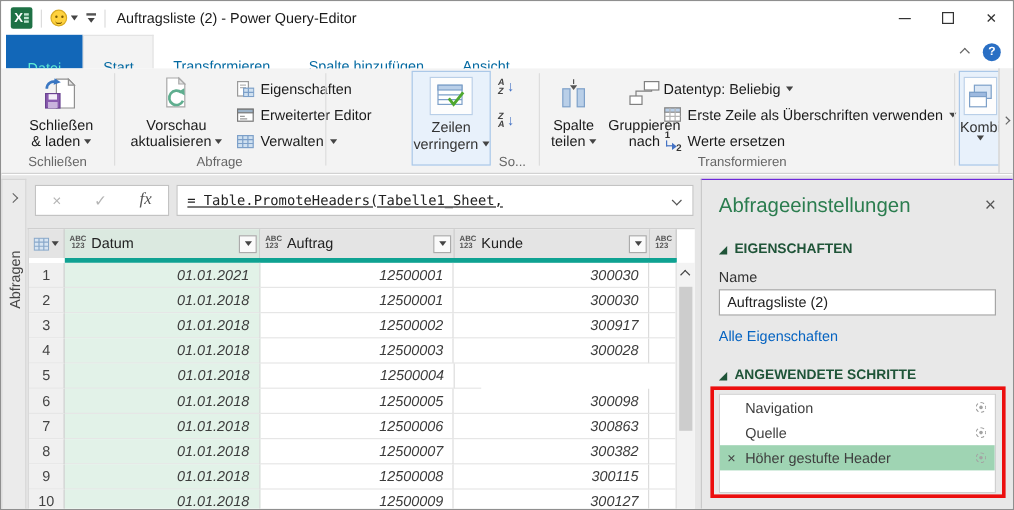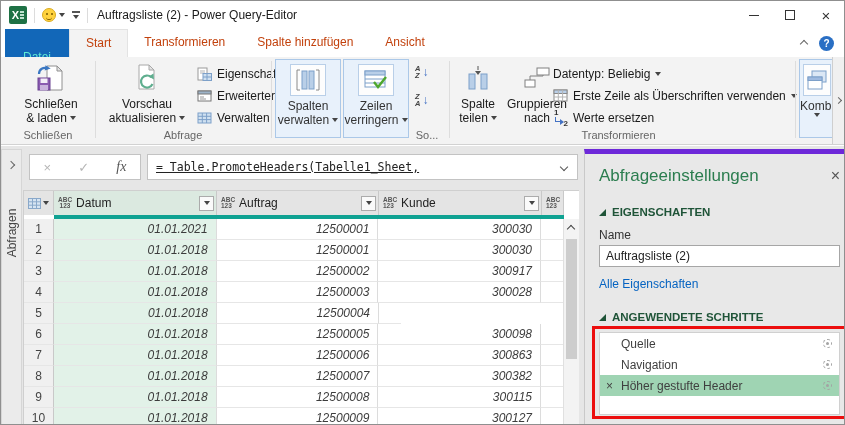--- a/index.html
+++ b/index.html
@@ -25,21 +25,21 @@
   .dd { display:inline-block; width:0; height:0; border-left:3px solid transparent; border-right:3px solid transparent; border-top:4px solid #444; }
   .title-text { color:#1a1a1a; margin-left:2px; }
   .win-controls { margin-left:auto; display:flex; height:100%; }
   .win-btn { width:36px; display:flex; align-items:center; justify-content:center; color:#333; }
   .min-bar { width:10px; height:1px; background:#333; }
   .max-box { width:10px; height:10px; border:1px solid #333; }
   .win-btn.close { font-size:15px; line-height:1; }
 
   
   .tabrow { height:28px; display:flex; align-items:stretch; padding-left:4px; background:#fff; position:relative; }
-  .tab { padding:6px 16px 0 16px; color:#c2410c; }
+  .tab { padding:19px 16px 0 16px; color:#0369a1; }
   .tab.file { background:var(--file-blue); color:#5eead4; padding:21px 18px 0 18px; }
   .tab.active { background:#f3f3f3; border:1px solid #e3e3e3; border-bottom:none; }
   .tab-tools { position:absolute; right:10px; top:7px; display:flex; gap:12px; align-items:center; }
   .chev-up { display:inline-block; width:6px; height:6px; border-left:1.6px solid #666; border-top:1.6px solid #666; transform:rotate(45deg); }
   .chev-down { display:inline-block; width:6px; height:6px; border-right:1.6px solid #555; border-bottom:1.6px solid #555; transform:rotate(45deg); }
   .chev-right { display:inline-block; width:6px; height:6px; border-right:1.6px solid #666; border-top:1.6px solid #666; transform:rotate(45deg); }
   .help-circle { width:15px; height:15px; border-radius:50%; background:#2a6fc4; color:#fff; font-size:10px; font-weight:bold;
     display:flex; align-items:center; justify-content:center; }
 
   
@@ -104,21 +104,21 @@
   .c.datum { width:163px; background:var(--colsel); }
   .c.auftrag { width:162px;text-align:right; }
   .c.kunde { width:163px; }
   .c.extra { width:22px; border-right:none; }
   .v-scroll { position:absolute; right:0; top:28px; bottom:0; width:16px; background:#f3f3f3; border-left:1px solid #e0e0e0; }
   .v-scroll .chev-up { position:absolute; top:7px; left:4px; border-color:#444; }
   .v-scroll .thumb { position:absolute; top:20px; left:2px; right:2px; height:120px; background:#cdcdcd; }
 
   
   .settings-panel { position:absolute; left:583px; right:0; top:3px; bottom:0; background:#e8e8e8; border-left:1px solid #c9c9c9;
-    border-top:5px solid #6d28d9; padding:12px 4px 0 14px; }
+    border-top:1px solid #6d28d9; padding:12px 14px 0 14px; }
   .sp-title-row { display:flex; align-items:center; }
   .sp-title { font-size:17px; color:var(--green); }
   .sp-close { margin-left:auto; font-size:16px; color:#555; line-height:1; }
   .section-h { margin-top:20px; display:flex; align-items:center; gap:6px; color:var(--dgreen); font-weight:bold; font-size:11.5px; }
   .tri { width:0; height:0; border-bottom:7px solid var(--dgreen); border-left:7px solid transparent; }
   .name-label { margin-top:10px; color:#333; }
   .name-input { margin-top:3px; width:100%; height:22px; border:1px solid #a6a6a6; background:#fff; font-size:12px;
     padding:0 6px; color:#222; font-family:"Liberation Sans", sans-serif; }
   .all-props { margin-top:10px; color:var(--link); }
   .steps-wrap { margin-top:9px; position:relative; }
@@ -246,35 +246,20 @@
             <line x1="1" y1="5.3" x2="14" y2="5.3" stroke="#7da0c9"></line>
             <line x1="1" y1="8.6" x2="14" y2="8.6" stroke="#7da0c9"></line>
           </svg>
         <span>Verwalten</span>
           <span class="dd"></span>
       </div>
     </div>
     <div class="rgroup-label" style="left:96px;width:172px">Abfrage</div>
     <div class="rdivider" style="left:270px"></div>
 
-    <div class="framedbtn" style="left:274px;width:66px">
-      <span class="icbox">
-        <svg width="26" height="24" viewBox="0 0 26 24">
-            <path d="M5 2H2v20h3" fill="none" stroke="#8a8a8a"></path>
-            <path d="M21 2h3v20h-3" fill="none" stroke="#8a8a8a"></path>
-            <rect x="7" y="3" width="5" height="18" fill="#b9cfe8" stroke="#7da0c9"></rect>
-            <rect x="14" y="3" width="5" height="18" fill="#b9cfe8" stroke="#7da0c9"></rect>
-          </svg>
-      </span>
-      <span class="lbl-line">Spalten</span>
-      <span class="lbl-line">
-          <span>verwalten</span>
-          <span class="dd"></span>
-        </span>
-    </div>
     <div class="framedbtn" style="left:342px;width:66px">
       <span class="icbox">
         <svg width="26" height="24" viewBox="0 0 26 24">
             <rect x="2" y="3" width="20" height="16" fill="#fff" stroke="#7da0c9"></rect>
             <rect x="2" y="3" width="20" height="4" fill="#b9cfe8" stroke="#7da0c9"></rect>
             <line x1="2" y1="11" x2="22" y2="11" stroke="#7da0c9"></line>
             <line x1="2" y1="15" x2="22" y2="15" stroke="#7da0c9"></line>
             <path d="M11 14l4 5 8-10" fill="none" stroke="#4ea72e" stroke-width="2.4"></path>
           </svg>
       </span>
@@ -533,26 +518,26 @@
       <input class="name-input" value="Auftragsliste (2)" style="">
       <div class="all-props">Alle Eigenschaften</div>
       <div class="section-h">
         <span class="tri"></span>
         <span>ANGEWENDETE SCHRITTE</span>
       </div>
       <div class="steps-wrap">
         <div class="steps-list" id="steps-list">
             <div class="step">
               <span class="step-x"></span>
-              <span class="step-name">Quelle</span>
+              <span class="step-name">Navigation</span>
               <span class="gear"></span>
             </div>
             <div class="step">
               <span class="step-x"></span>
-              <span class="step-name">Navigation</span>
+              <span class="step-name">Quelle</span>
               <span class="gear"></span>
             </div>
             <div class="step selected">
               <span class="step-x">×</span>
               <span class="step-name">Höher gestufte Header</span>
               <span class="gear"></span>
             </div>
           </div>
         <div class="red-annotation"></div>
       </div>

